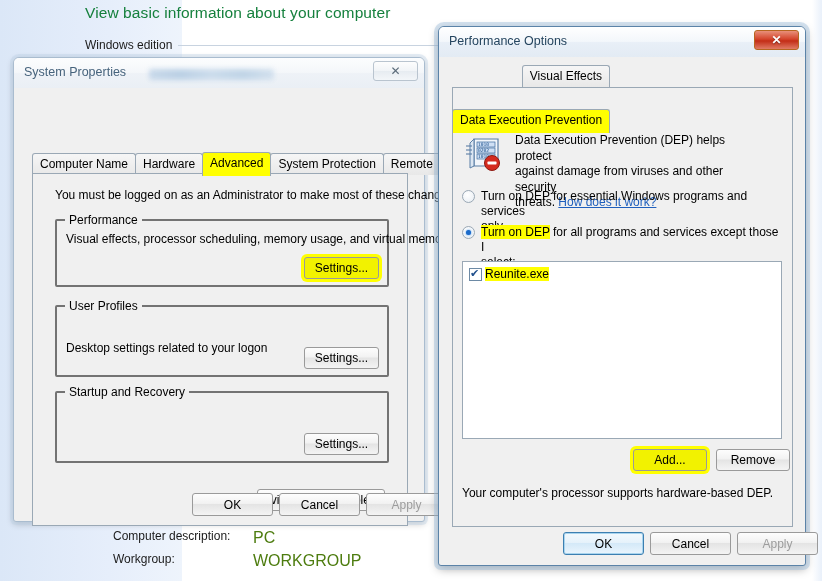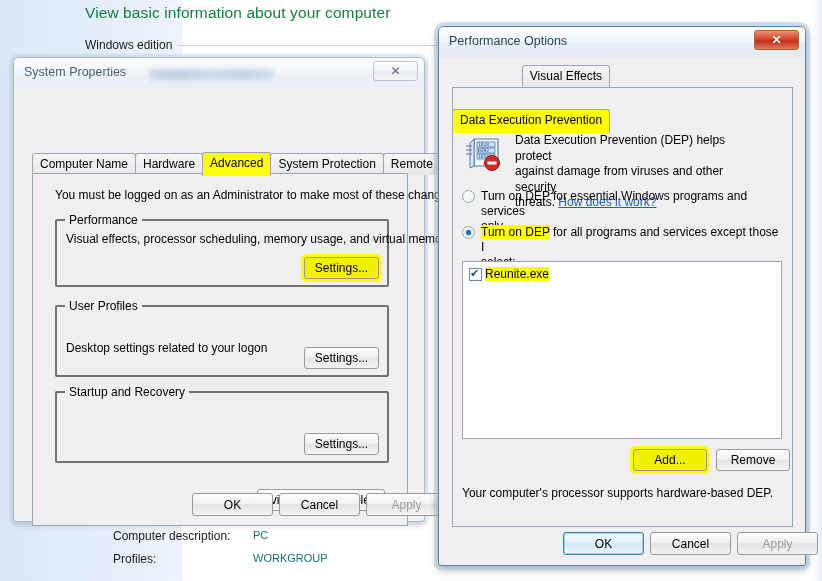--- a/index.html
+++ b/index.html
@@ -36,21 +36,21 @@
     font-size: 12px; color: #1b1b1b; white-space: nowrap;
   }
   .cp-subhead-rule {
     position: absolute; left: 178px; top: 45px; width: 560px; height: 1px;
     background: #c8d3e0;
   }
   .cp-field-label {
     position: absolute; font-size: 12px; color: #1b1b1b; white-space: nowrap;
   }
   .cp-field-value {
-    position: absolute; font-size: 11px; color: #0f766e; white-space: nowrap;
+    position: absolute; font-size: 16px; color: #4d7c0f; white-space: nowrap;
   }
 
   
   .dlg {
     position: absolute;
     background: #f0f0f0;
     border: 1px solid #9badbf;
     border-radius: 6px 6px 3px 3px;
   }
   .dlg.active {
@@ -193,21 +193,21 @@
   <div class="cp-left-rail"></div>
   <div class="cp-right-edge"></div>
 
   <div class="cp-heading">View basic information about your computer</div>
   <div class="cp-subhead">Windows edition</div>
   <div class="cp-subhead-rule"></div>
 
   <div class="cp-field-label" style="left:113px; top:529px;">Computer description:</div>
   <div class="cp-field-value" style="left:253px; top:529px;">PC</div>
 
-  <div class="cp-field-label" style="left:113px; top:552px;">Profiles:</div>
+  <div class="cp-field-label" style="left:113px; top:552px;">Workgroup:</div>
   <div class="cp-field-value" style="left:253px; top:552px;">WORKGROUP</div>
 
   <div class="dlg inactive" style="left:13px; top:57px; width:412px; height:465px;">
 
     <div class="dlg-titlebar">
       <div class="dlg-title">System Properties</div>
       <div class="redact" style="left:135px; top:11px; width:125px;"></div>
       <div class="btn-close grey" style="right:6px;">✕</div>
     </div>
 

